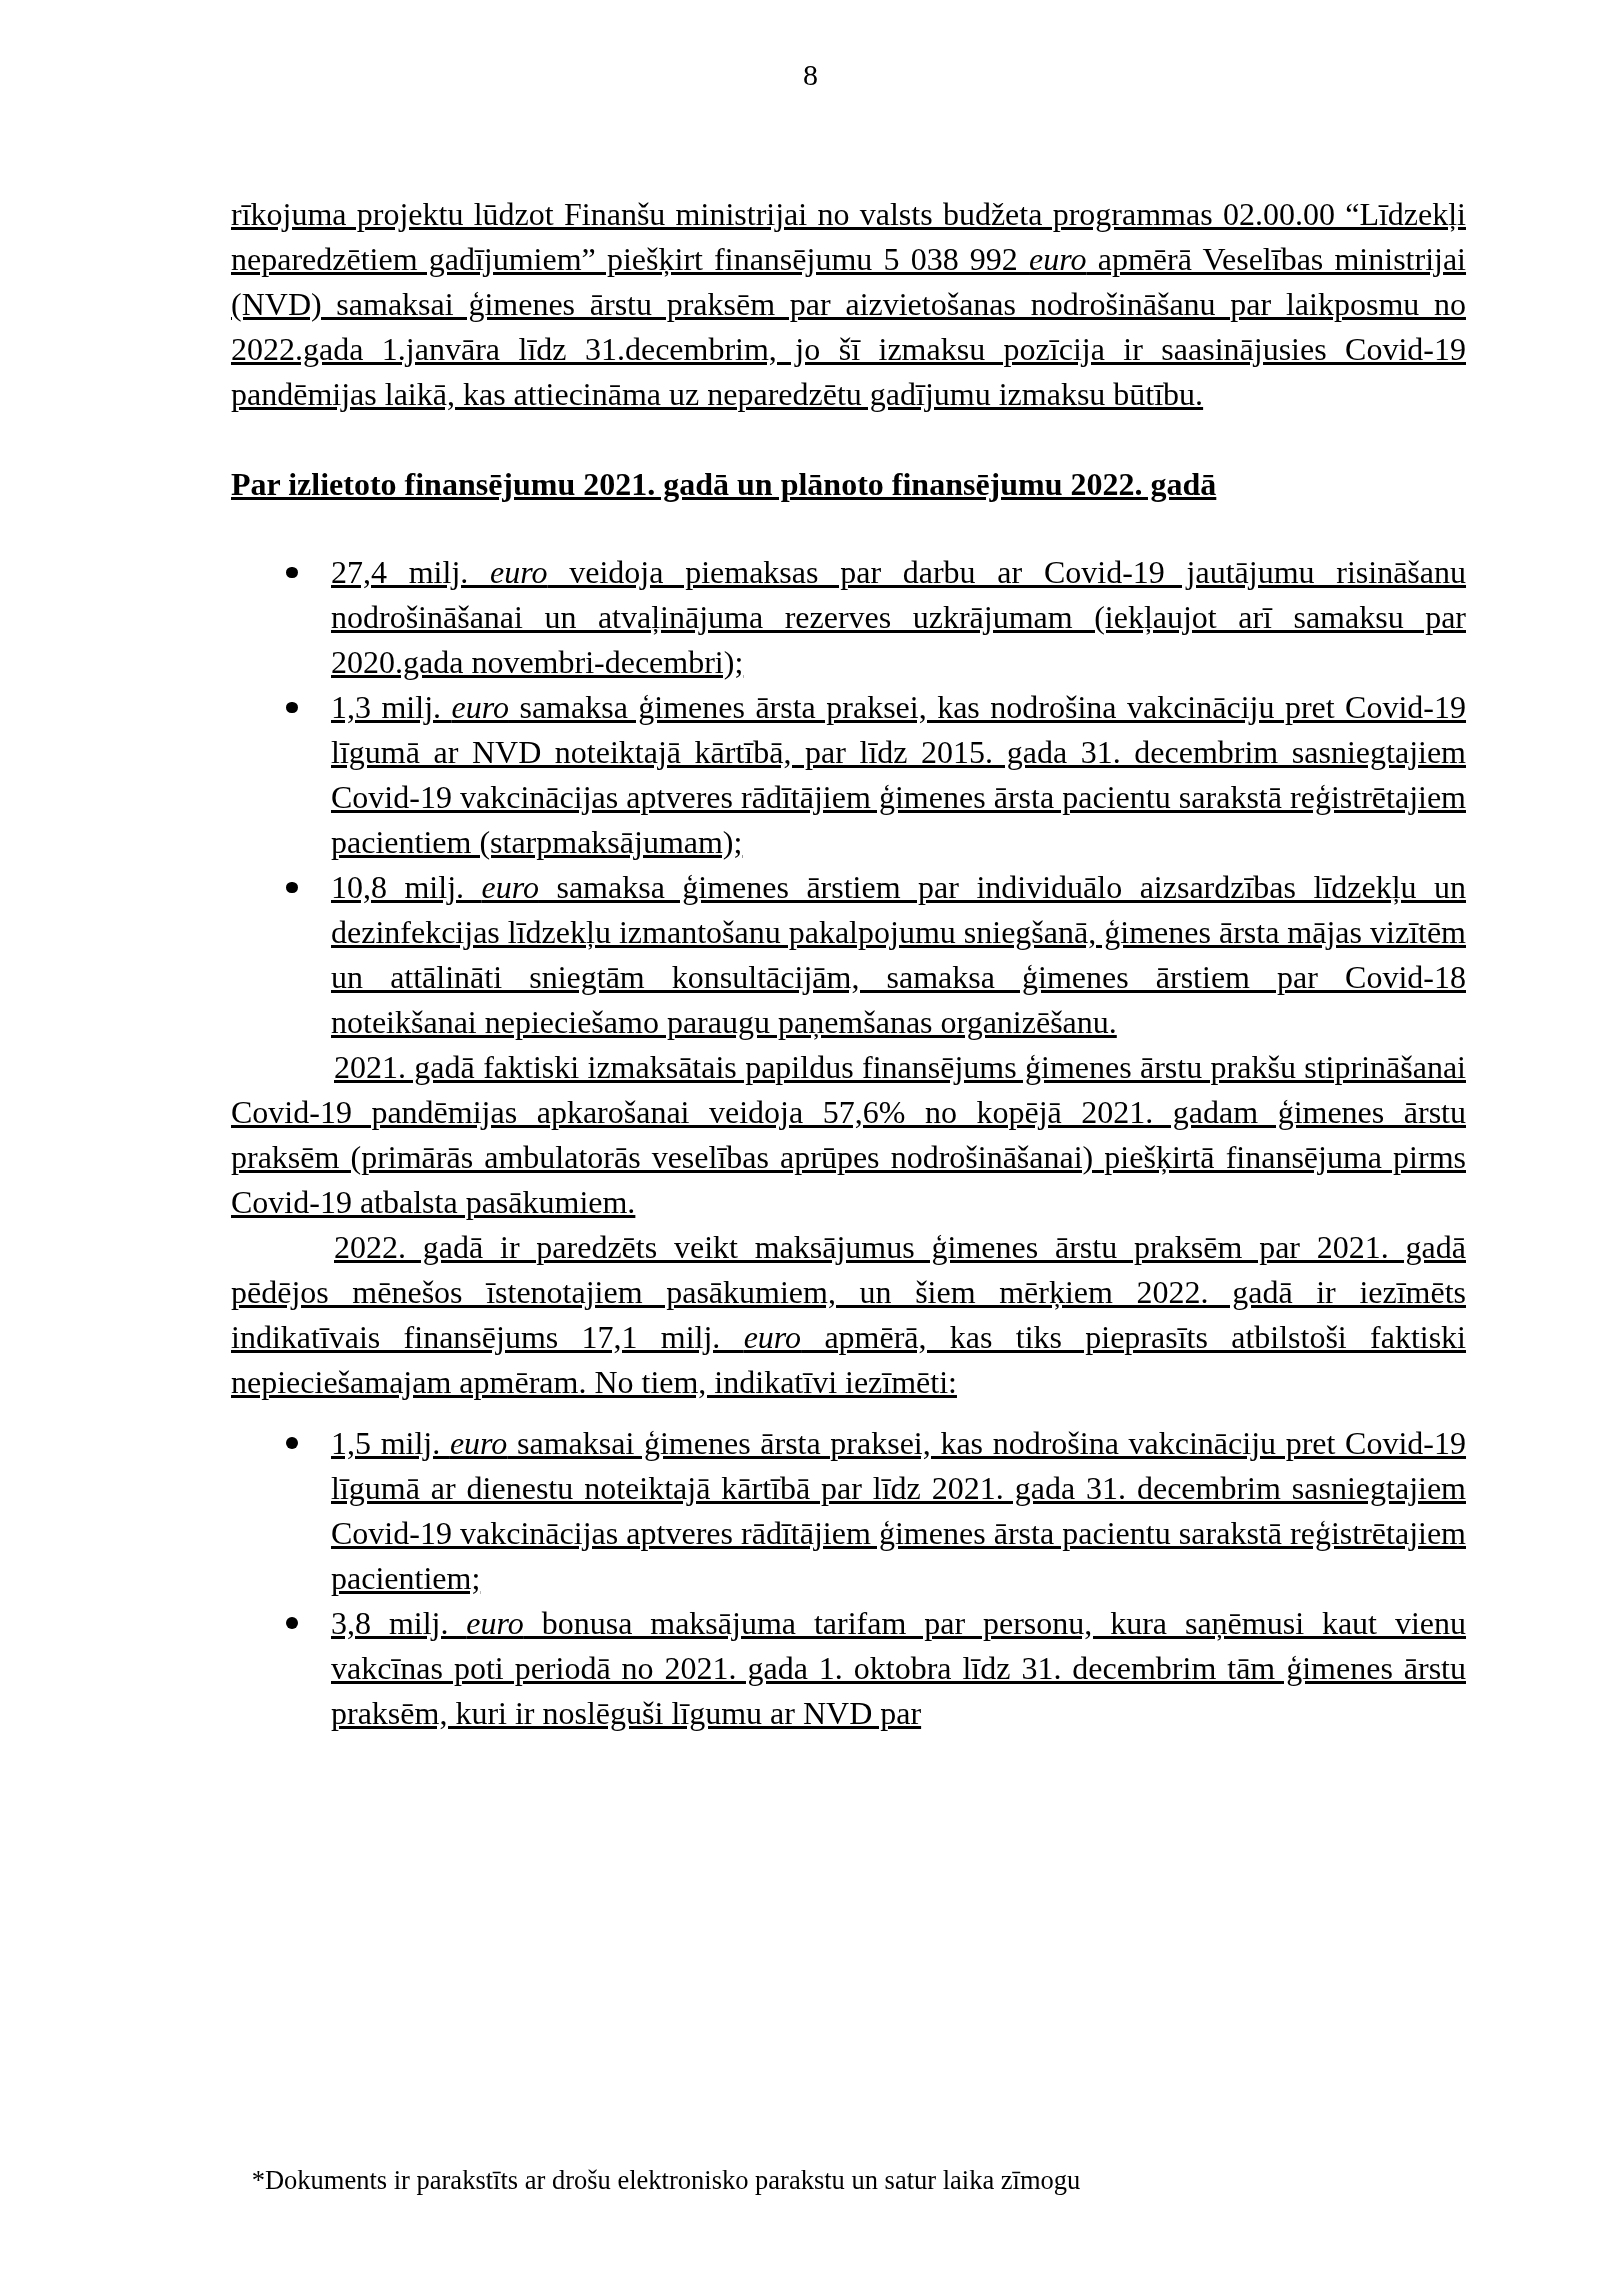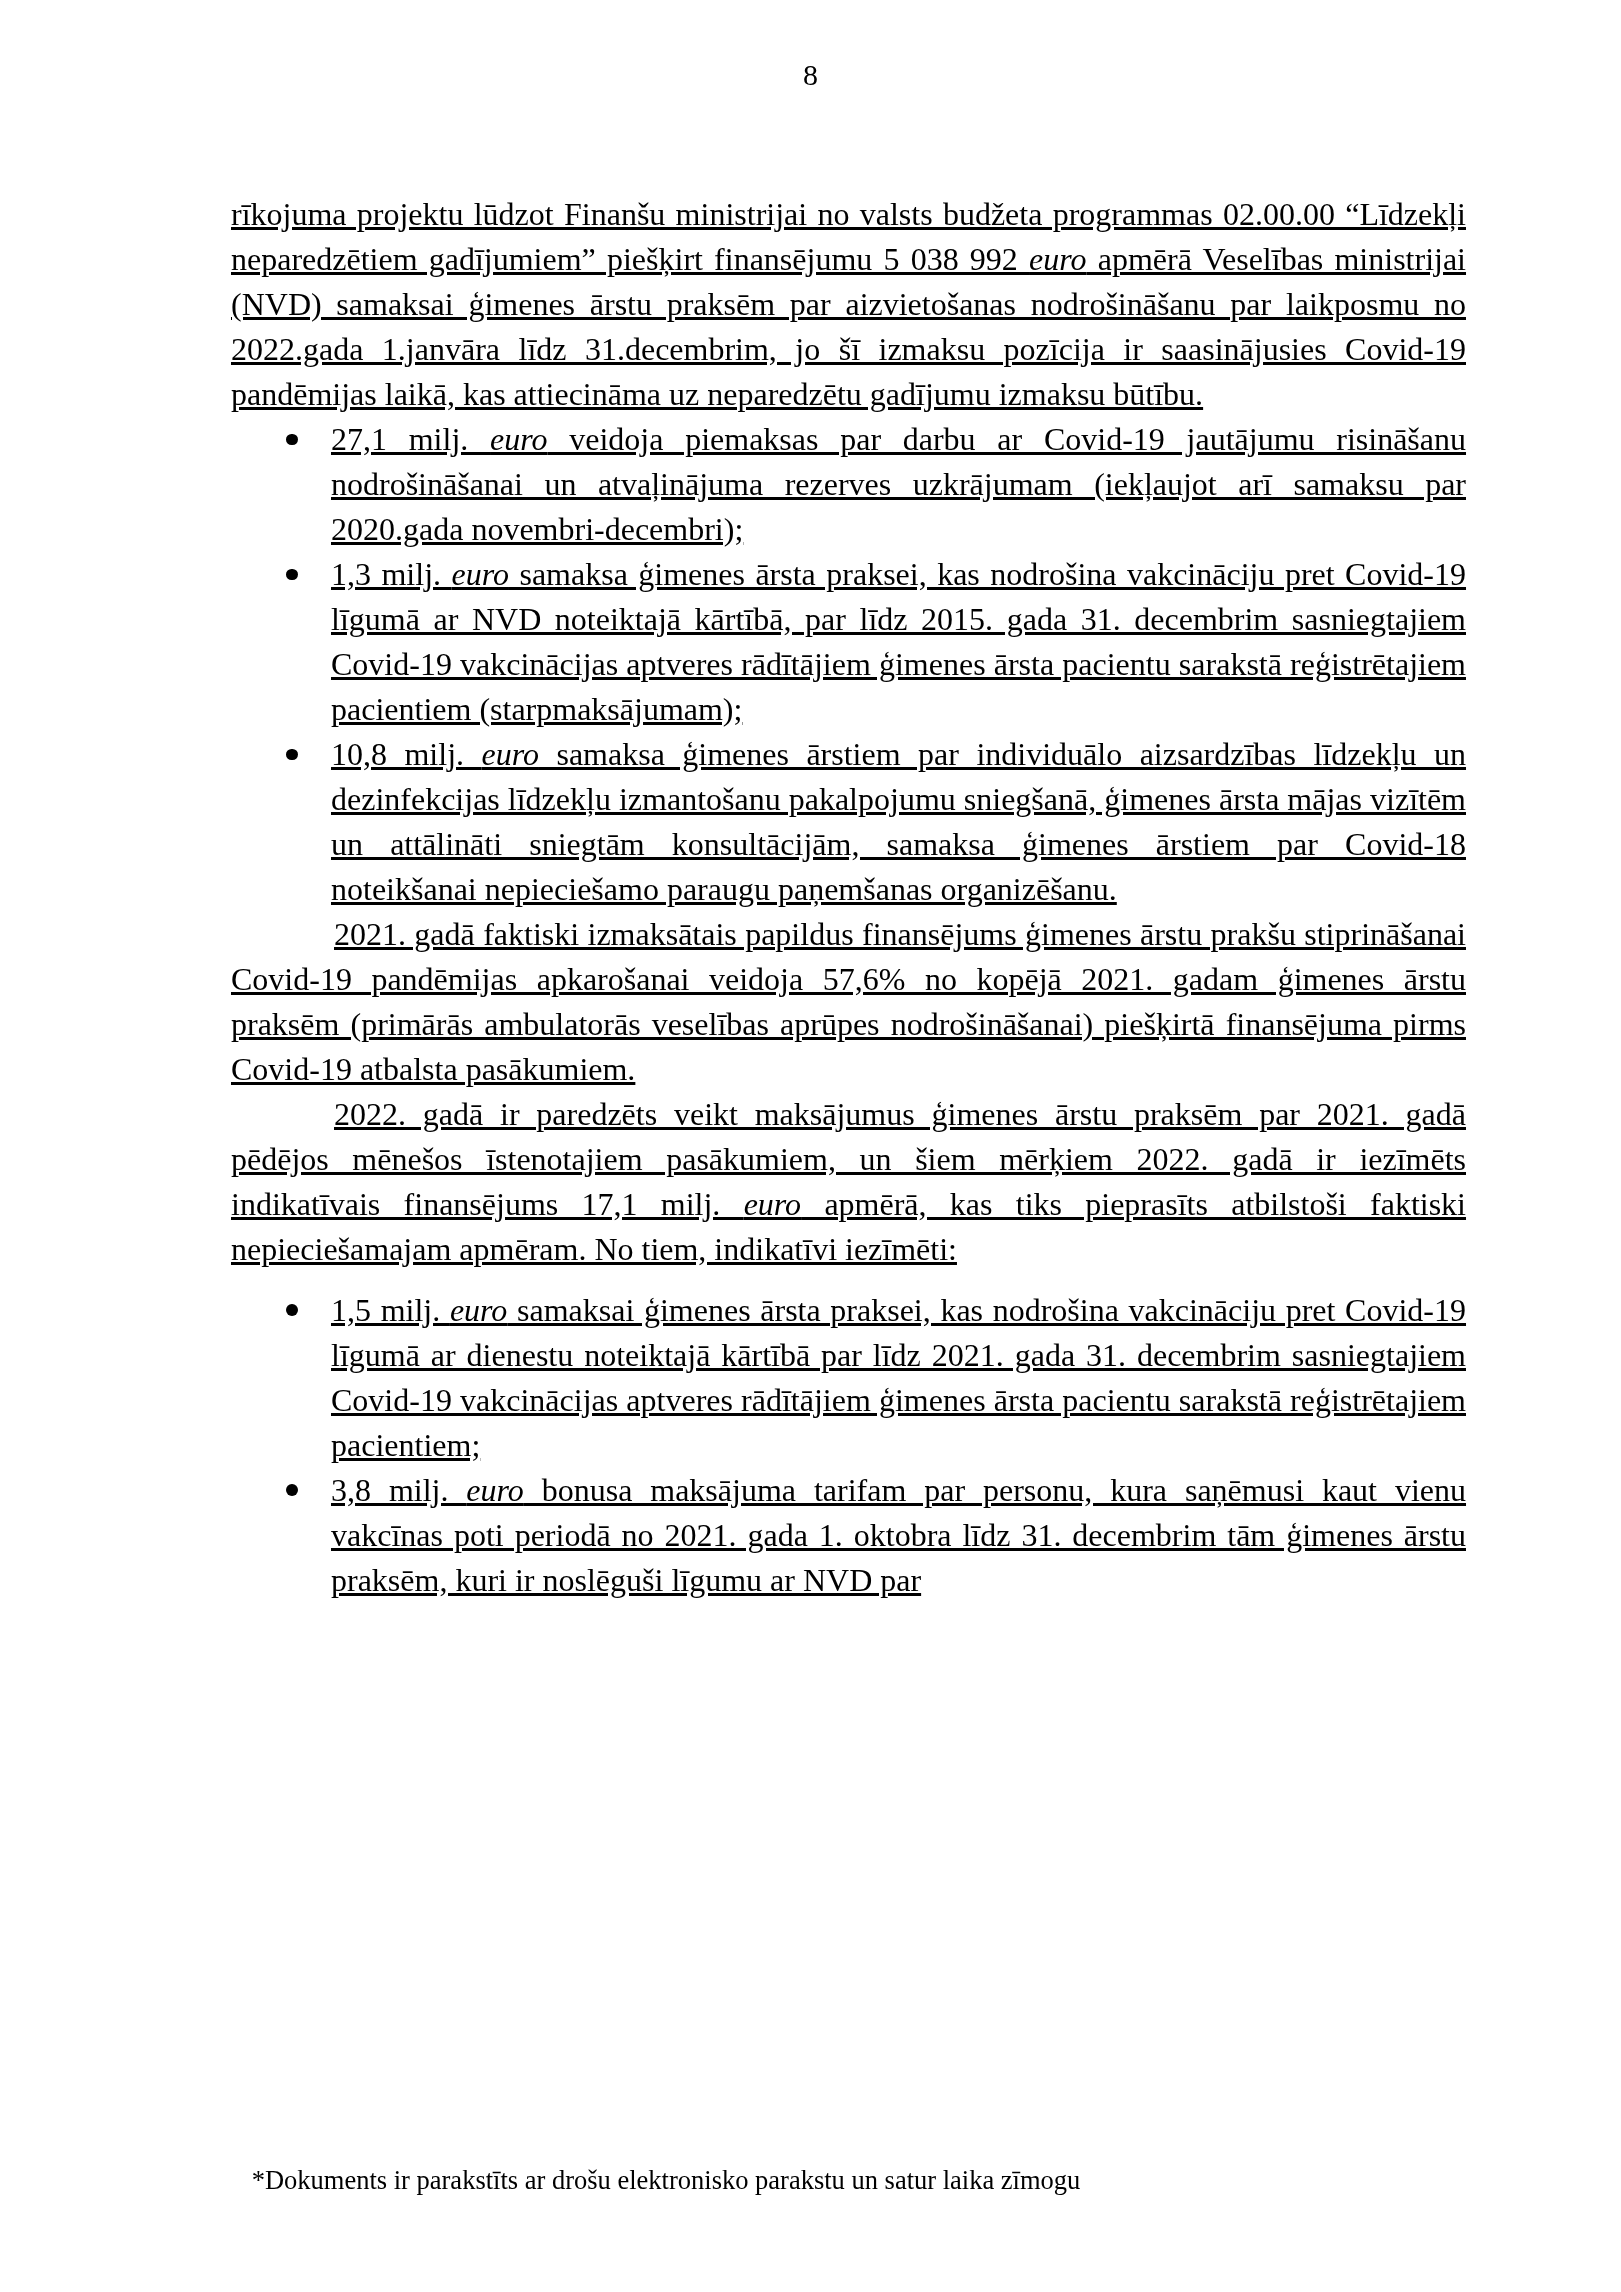--- a/index.html
+++ b/index.html
@@ -79,26 +79,27 @@
   </style>
 </head>
 <body>
 
 <div class="page-number">8</div>
 
 <div class="content">
 
   <p><span>rīkojuma projektu lūdzot Finanšu ministrijai no valsts budžeta programmas 02.00.00 “Līdzekļi neparedzētiem gadījumiem” piešķirt finansējumu 5 038 992 </span><em>euro</em><span> apmērā Veselības ministrijai (NVD) samaksai ģimenes ārstu praksēm par aizvietošanas nodrošināšanu par laikposmu no 2022.gada 1.janvāra līdz 31.decembrim, jo šī izmaksu pozīcija ir saasinājusies Covid-19 pandēmijas laikā, kas attiecināma uz neparedzētu gadījumu izmaksu būtību.</span></p>
 
+  <p class="heading">Par izlietoto finansējumu 2021. gadā un plānoto finansējumu 2022. gadā</p>
 
 
   <ul class="bullets">
     <li>
       <span class="bullet"></span>
-      <span>27,1 milj. </span><em>euro</em><span> veidoja piemaksas par darbu ar Covid-19 jautājumu risināšanu nodrošināšanai un atvaļinājuma rezerves uzkrājumam (iekļaujot arī samaksu par 2020.gada novembri-decembri);</span>
+      <span>27,4 milj. </span><em>euro</em><span> veidoja piemaksas par darbu ar Covid-19 jautājumu risināšanu nodrošināšanai un atvaļinājuma rezerves uzkrājumam (iekļaujot arī samaksu par 2020.gada novembri-decembri);</span>
     </li>
     <li>
       <span class="bullet"></span>
       <span>1,3 milj. </span><em>euro</em><span> samaksa ģimenes ārsta praksei, kas nodrošina vakcināciju pret Covid-19 līgumā ar NVD noteiktajā kārtībā, par līdz 2015. gada 31. decembrim sasniegtajiem Covid-19 vakcinācijas aptveres rādītājiem ģimenes ārsta pacientu sarakstā reģistrētajiem pacientiem (starpmaksājumam);</span>
     </li>
     <li>
       <span class="bullet"></span>
       <span>10,8 milj. </span><em>euro</em><span> samaksa ģimenes ārstiem par individuālo aizsardzības līdzekļu un dezinfekcijas līdzekļu izmantošanu pakalpojumu sniegšanā, ģimenes ārsta mājas vizītēm un attālināti sniegtām konsultācijām, samaksa ģimenes ārstiem par Covid-18 noteikšanai nepieciešamo paraugu paņemšanas organizēšanu.</span>
     </li>
   </ul>

